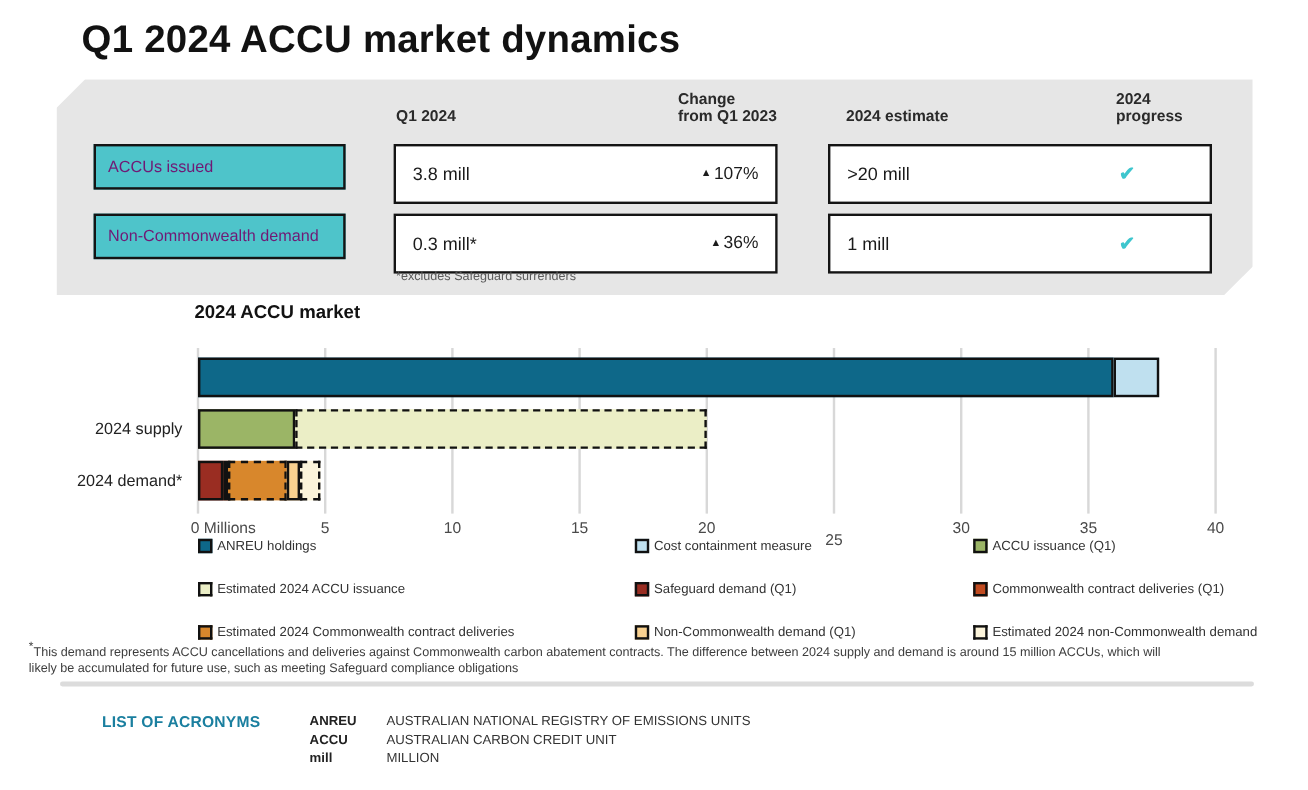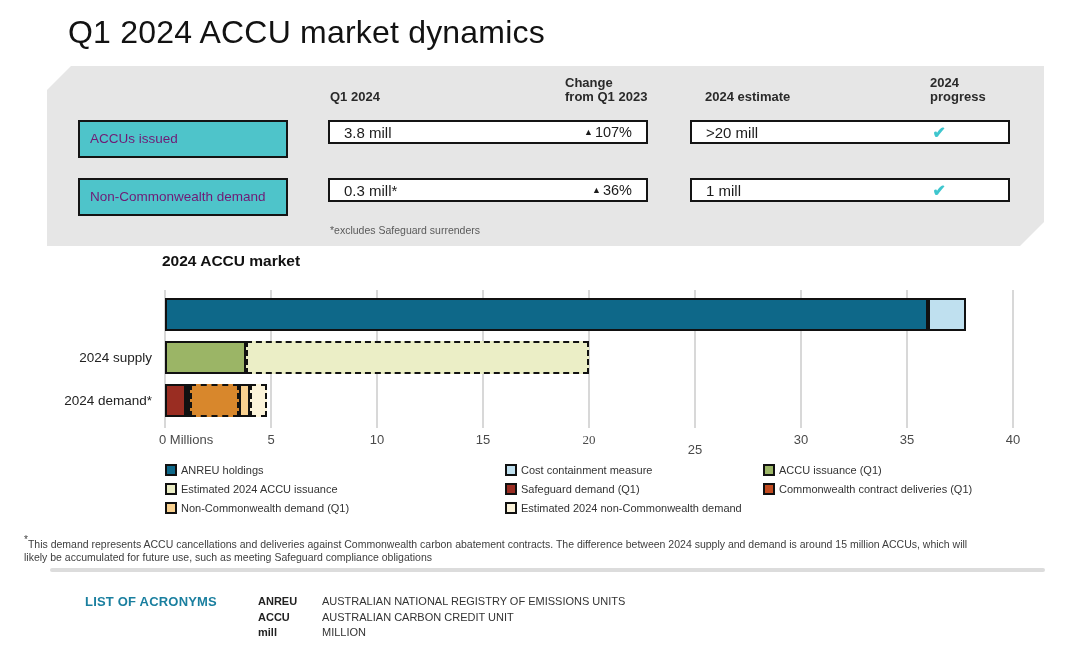--- a/index.html
+++ b/index.html
@@ -1,51 +1,51 @@
 <!DOCTYPE html>
 <html><head>
 <meta charset="utf-8">
 <style>
   * { margin:0; padding:0; box-sizing:border-box; }
   html,body { background:#fff; }
   body { font-family:"Liberation Sans", sans-serif; color:#1b1b1b; }
   .canvas { position:relative; width:1090px; height:658px; background:#fff; overflow:hidden; }
 
-  .page-title { position:absolute; left:68px; top:14px; font-size:32px; font-weight:400; letter-spacing:.2px; color:#121212; }
+  .page-title { position:absolute; left:68px; top:14px; font-size:32px; font-weight:700; letter-spacing:.2px; color:#121212; }
 
   
   .panel { position:absolute; left:47px; top:66px; width:997px; height:180px; background:#e6e6e6;
            clip-path:polygon(24px 0, 100% 0, 100% calc(100% - 24px), calc(100% - 24px) 100%, 0 100%, 0 24px); }
   .col-head { position:absolute; font-size:13px; font-weight:700; color:#2a2a2a; line-height:14px; }
   .row { position:absolute; left:0; width:100%; height:38px; }
   .tag { position:absolute; left:31px; top:0; width:210px; height:38px; background:#4ec4ca; border:2px solid #141414;
          display:flex; align-items:center; padding-left:10px; font-size:13.5px; line-height:1.15; color:#701a75; }
-  .valbox { position:absolute; top:0; height:24px; background:#fff; border:2px solid #141414; display:flex; align-items:center; }
+  .valbox { position:absolute; top:0; height:50px; background:#fff; border:2px solid #141414; display:flex; align-items:center; }
   .valbox.b1 { left:281px; width:320px; padding:0 14px; }
   .valbox.b2 { left:643px; width:320px; padding:0 62px 0 14px; }
   .val { font-size:15px; }
   .chg { margin-left:auto; font-size:14.5px; white-space:nowrap; }
   .chg .tri { font-size:9px; vertical-align:2px; margin-right:2px; }
   .check { margin-left:auto; color:#3ec6ce; font-size:16px; font-weight:700; }
   .panel-foot { position:absolute; left:283px; top:158px; font-size:10.5px; color:#5a5a5a; }
 
   
   #chart { position:absolute; left:0; top:250px; width:1090px; height:285px; }
   .chart-title { position:absolute; left:162px; top:2px; font-size:15.5px; font-weight:700; color:#121212; }
   .gridline { position:absolute; width:2px; background:#d8d8d8; }
   .tick-label { position:absolute; font-size:13px; color:#4a4a4a; white-space:nowrap; }
   .bar-label { position:absolute; left:0; width:152px; text-align:right; display:flex; flex-direction:column; justify-content:center; }
   .bar-label .main { font-size:13.5px; color:#222; }
   .bar-label .sub { font-size:9.5px; color:#444; margin-top:1px; }
   .seg { position:absolute; }
   .seg.solid { border:2px solid #111; }
   .seg.dashed { border:2.5px dashed #111; }
 
-  .legend { position:absolute; left:165px; top:214px; width:905px; display:grid;
-            grid-template-columns:340px 258px 1fr; row-gap:7px; }
+  .legend { position:absolute; left:165px; top:199px; width:905px; display:grid;
+            grid-template-columns:340px 258px 1fr; row-gap:7px;gap:24px; }
   .legend-item { display:flex; align-items:center; font-size:11px; color:#333; }
   .swatch { width:12px; height:12px; margin-right:4px; flex:0 0 auto; }
   .swatch.solid { border:2px solid #111; }
   .swatch.dashed { border:2px dashed #111; }
 
   .main-foot { position:absolute; left:24px; top:533px; width:960px; font-size:10.5px; line-height:13.5px; color:#3d3d3d; }
   .main-foot sup { font-size:10px; }
 
   .divider { position:absolute; left:50px; top:568px; width:995px; height:4px; background:#dcdcdc; border-radius:2px; }
 
@@ -106,21 +106,21 @@
 
   <div class="gridline" style="left: 164px; top: 40px; height: 138px;"></div>
       <div class="tick-label" style="top: 182px; left: 159px;">0 Millions</div>
       <div class="gridline" style="left: 270px; top: 40px; height: 138px;"></div>
       <div class="tick-label" style="top: 182px; left: 271px; transform: translateX(-50%);">5</div>
       <div class="gridline" style="left: 376px; top: 40px; height: 138px;"></div>
       <div class="tick-label" style="top: 182px; left: 377px; transform: translateX(-50%);">10</div>
       <div class="gridline" style="left: 482px; top: 40px; height: 138px;"></div>
       <div class="tick-label" style="top: 182px; left: 483px; transform: translateX(-50%);">15</div>
       <div class="gridline" style="left: 588px; top: 40px; height: 138px;"></div>
-      <div class="tick-label" style="top: 182px; left: 589px; transform: translateX(-50%); font-family: Liberation Serif, serif;">20</div>
+      <div class="tick-label" style="top: 182px; left: 589px; transform: translateX(-50%);">20</div>
       <div class="gridline" style="left: 694px; top: 40px; height: 138px;"></div>
       <div class="tick-label" style="top: 192px; left: 695px; transform: translateX(-50%);">25</div>
       <div class="gridline" style="left: 800px; top: 40px; height: 138px;"></div>
       <div class="tick-label" style="top: 182px; left: 801px; transform: translateX(-50%);">30</div>
       <div class="gridline" style="left: 906px; top: 40px; height: 138px;"></div>
       <div class="tick-label" style="top: 182px; left: 907px; transform: translateX(-50%);">35</div>
       <div class="gridline" style="left: 1012px; top: 40px; height: 138px;"></div>
       <div class="tick-label" style="top: 182px; left: 1013px; transform: translateX(-50%);">40</div>
       <div class="seg solid" title="ANREU holdings" style="left: 165px; top: 48px; width: 763.2px; height: 33px; background: rgb(14, 104, 137);"></div>
       <div class="seg solid" title="Cost containment measure" style="left: 928.2px; top: 48px; width: 38.16px; height: 33px; background: rgb(191, 224, 239);"></div>
@@ -156,20 +156,24 @@
         </div>
         <div class="legend-item">
           <span class="swatch solid" style="background: rgb(154, 45, 34);"></span>
           <span>Safeguard demand (Q1)</span>
         </div>
         <div class="legend-item">
           <span class="swatch solid" style="background: rgb(194, 75, 32);"></span>
           <span>Commonwealth contract deliveries (Q1)</span>
         </div>
         <div class="legend-item">
+          <span class="swatch dashed" style="background: rgb(216, 135, 44);"></span>
+          <span>Estimated 2024 Commonwealth contract deliveries</span>
+        </div>
+        <div class="legend-item">
           <span class="swatch solid" style="background: rgb(249, 209, 144);"></span>
           <span>Non-Commonwealth demand (Q1)</span>
         </div>
         <div class="legend-item">
           <span class="swatch dashed" style="background: rgb(252, 244, 218);"></span>
           <span>Estimated 2024 non-Commonwealth demand</span>
         </div>
       </div>
     </div>
 

